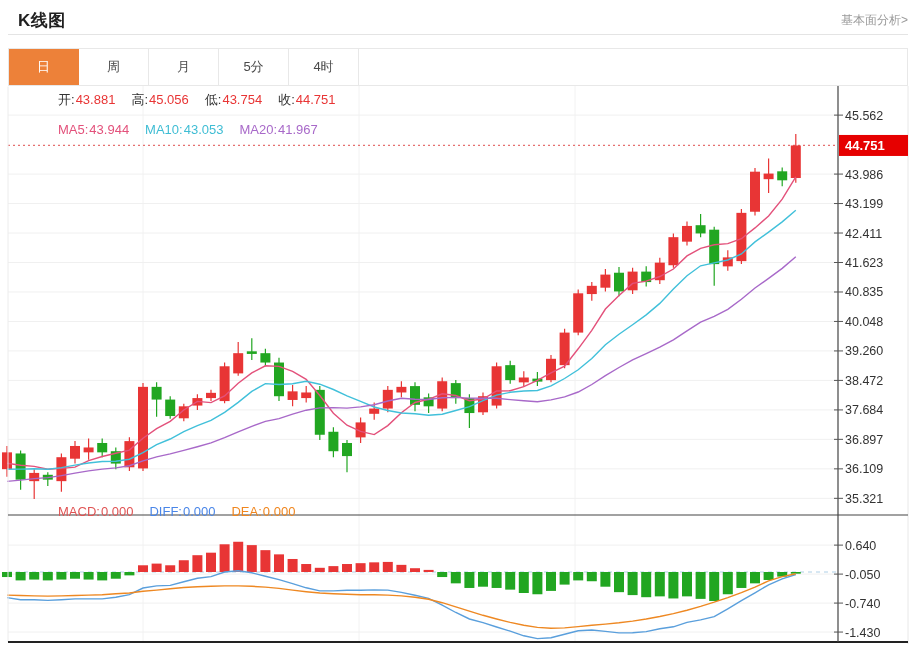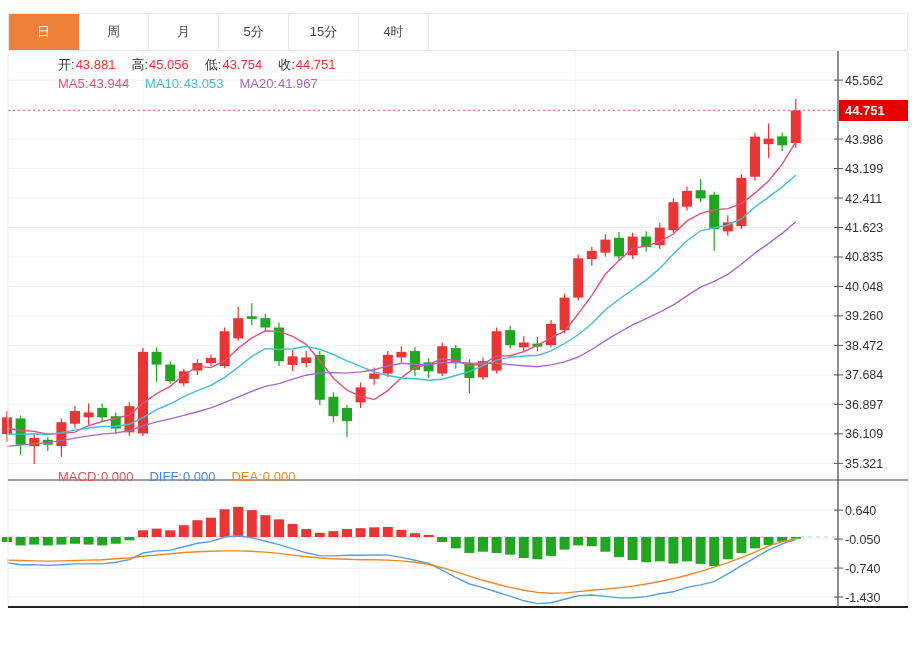--- a/index.html
+++ b/index.html
@@ -10,33 +10,36 @@
   .link{font-size:12px;color:#999;text-decoration:none;cursor:pointer;padding-top:3px;}
   .tabbar{display:flex;margin:13px 8px 0 8px;height:38px;border:1px solid #e8e8e8;box-sizing:border-box;background:#fff;}
   .tab{width:70px;line-height:36px;text-align:center;font-size:13px;color:#4a4a4a;border-right:1px solid #e8e8e8;cursor:pointer;box-sizing:border-box;background:#fff;}
   .tab.active{background:#ed8139;border-color:#ed8139;color:#fff;}
   .chart-wrap{position:relative;width:916px;height:560px;}
   #chart-svg{position:absolute;left:0;top:0;}
   .legend{position:absolute;left:18px;font-size:13px;white-space:nowrap;pointer-events:none;margin-left:40px;}
   .legend span.lbl{margin-right:1px;}
   .legend span.val{margin-right:16px;}
   .row1{top:5px;}
-  .row2{top:25px;}
+  .row2{top:36px;}
   .macdrow{top:418px;}
 </style>
 </head>
 <body>
 
 <div class="page">
+  <div class="header">
+    <div class="title">K线图</div>
+    <a class="link">基本面分析&gt;</a>
+  </div>
   <div class="tabbar" id="tabbar">
       <div class="tab active">日</div>
       <div class="tab">周</div>
       <div class="tab">月</div>
       <div class="tab">5分</div>
-      <div class="tab">15分</div>
       <div class="tab">4时</div>
     </div>
   <div class="chart-wrap">
     <svg id="chart-svg" width="916" height="560" xmlns="http://www.w3.org/2000/svg">
         <g>
           <line x1="143" y1="0" x2="143" y2="556" stroke="#f2f2f2" stroke-width="1"></line>
           <line x1="359" y1="0" x2="359" y2="556" stroke="#f2f2f2" stroke-width="1"></line>
           <line x1="575" y1="0" x2="575" y2="556" stroke="#f2f2f2" stroke-width="1"></line>
           <line x1="8" y1="29.11276000000022" x2="838" y2="29.11276000000022" stroke="#f0f0f0" stroke-width="1"></line>
           <line x1="8" y1="88.08668000000024" x2="838" y2="88.08668000000024" stroke="#f0f0f0" stroke-width="1"></line>

